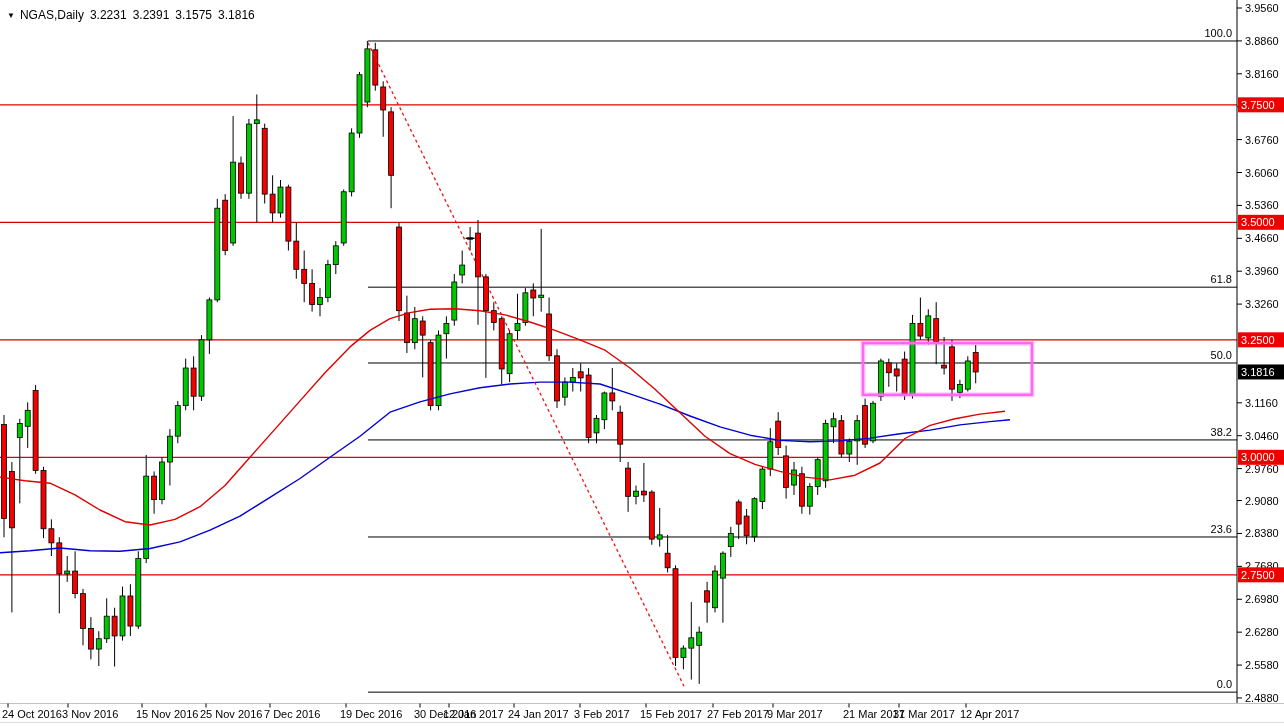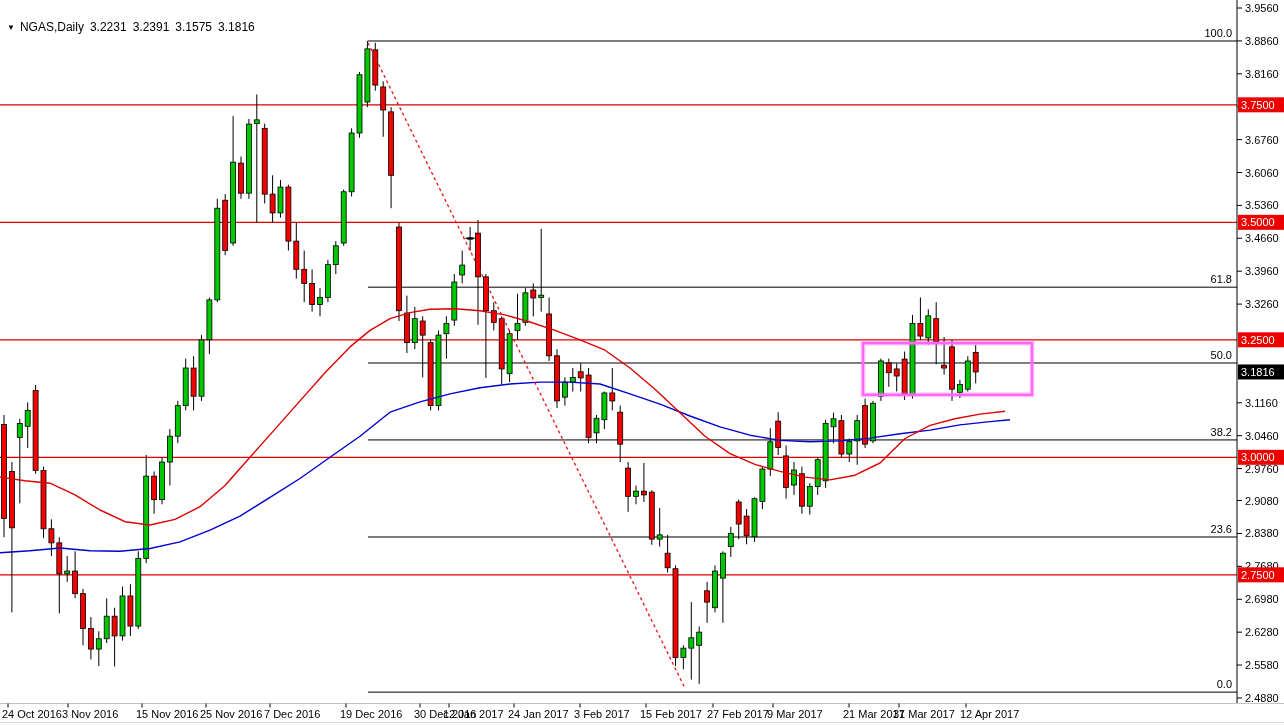--- a/index.html
+++ b/index.html
@@ -1,19 +1,19 @@
 <!DOCTYPE html>
 <html><head>
 <meta charset="utf-8">
 <style>
   html,body{margin:0;padding:0;background:#fff;}
   #stage{position:relative;width:1284px;height:726px;background:#fff;overflow:hidden;
          font-family:"Liberation Sans",sans-serif;}
   #chart-svg{position:absolute;left:0;top:0;}
-  .symbol-info{position:absolute;left:7px;top:20px;font-size:12px;color:#000;
+  .symbol-info{position:absolute;left:7px;top:8px;font-size:12px;color:#000;
                letter-spacing:0;white-space:nowrap;z-index:5;text-align:right;}
   .symbol-info .tri{font-size:8px;vertical-align:1px;margin-right:5px;cursor:pointer;color:#000;}
   .symbol-info span.q{margin-left:6px;}
   text{font-family:"Liberation Sans",sans-serif;}
 </style>
 </head>
 <body>
 
 <div id="stage">
   <svg id="chart-svg" width="1284" height="726">

